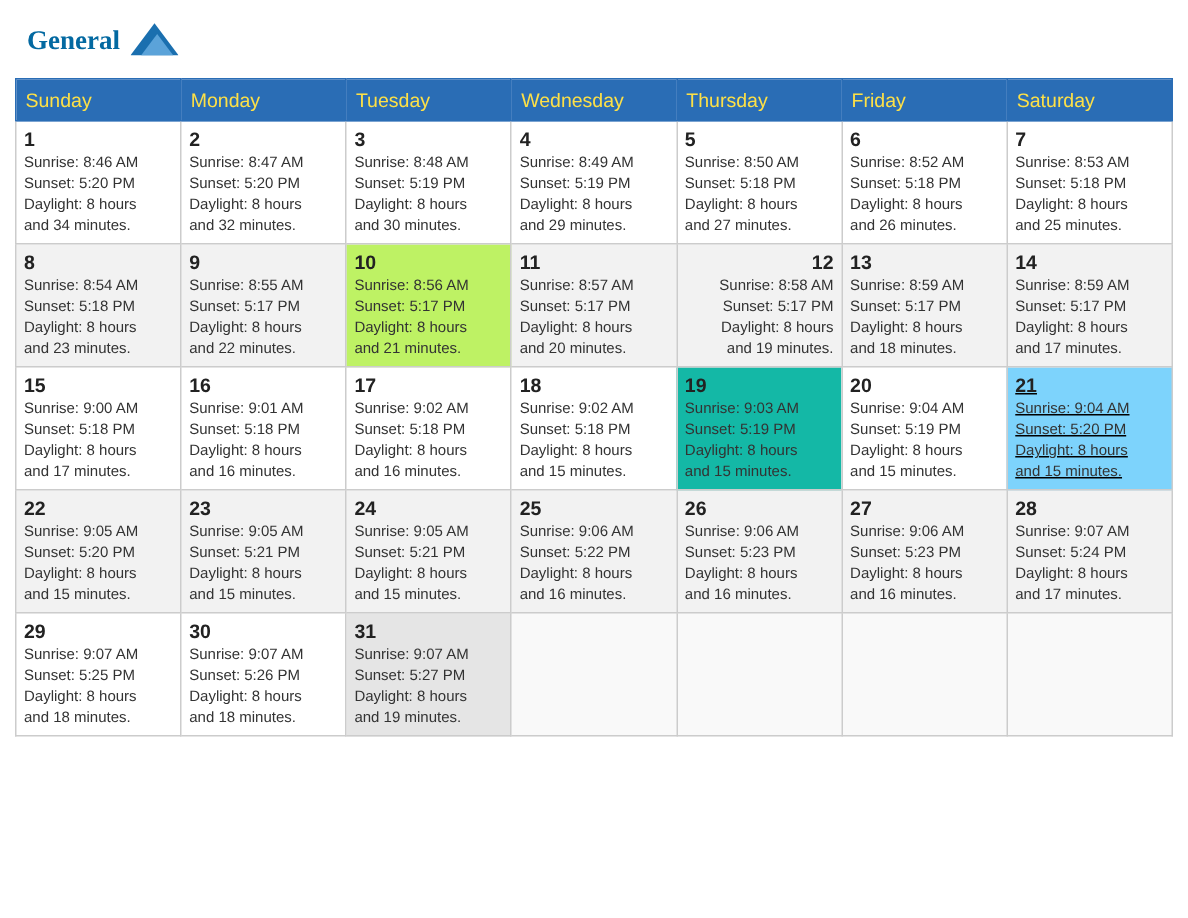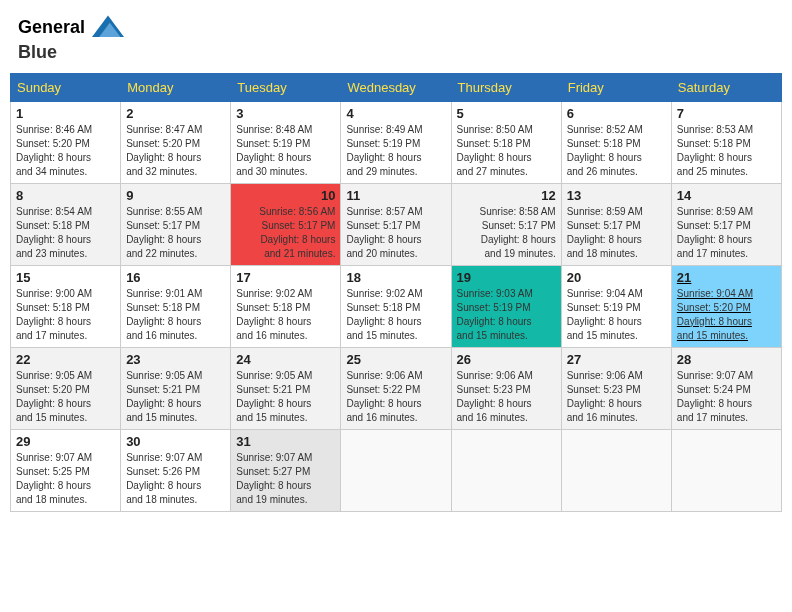--- a/index.html
+++ b/index.html
@@ -82,27 +82,26 @@
       background: #f9f9f9 !important;
     }
   </style>
 </head>
 <body>
 
 <div class="header">
   <div class="logo">
     <div>
       <div style="font-size:18px;font-weight:bold;color:#333;line-height:1.15;">
-        <span style="color:#000000;">General</span>
+        <span style="color:#0369a1;font-family:Liberation Serif, serif;">General</span>
         <svg class="logo-icon" viewBox="0 0 36 28" style="display:inline-block;vertical-align:middle;margin-left:2px;" width="32" height="24">
           <polygon points="0,24 18,0 36,24" fill="#1a6faf"></polygon>
           <polygon points="8,24 20,8 32,24" fill="#5ba3d9"></polygon>
         </svg>
       </div>
-      <div style="font-size:18px;font-weight:bold;color:#333;line-height:1.15;">Blue</div>
     </div>
   </div>
   <div class="title-block">
     <div class="month-year"></div>
     <div class="location"></div>
   </div>
 </div>
 
 <table class="calendar">
   <thead>
@@ -149,21 +148,21 @@
       </tr>
       <tr>
         <td style="background: rgb(242, 242, 242);">
         <span class="day-num">8</span>
         <div class="day-info">Sunrise: 8:54 AM<br>Sunset: 5:18 PM<br>Daylight: 8 hours<br>and 23 minutes.</div>
       </td>
         <td style="background: rgb(242, 242, 242);">
         <span class="day-num">9</span>
         <div class="day-info">Sunrise: 8:55 AM<br>Sunset: 5:17 PM<br>Daylight: 8 hours<br>and 22 minutes.</div>
       </td>
-        <td style="background: #ef4444; text-align: right;">
+        <td style="background: #bef264;">
         <span class="day-num">10</span>
         <div class="day-info">Sunrise: 8:56 AM<br>Sunset: 5:17 PM<br>Daylight: 8 hours<br>and 21 minutes.</div>
       </td>
         <td style="background: rgb(242, 242, 242);">
         <span class="day-num">11</span>
         <div class="day-info">Sunrise: 8:57 AM<br>Sunset: 5:17 PM<br>Daylight: 8 hours<br>and 20 minutes.</div>
       </td>
         <td style="background: rgb(242, 242, 242); text-align: right;">
         <span class="day-num">12</span>
         <div class="day-info">Sunrise: 8:58 AM<br>Sunset: 5:17 PM<br>Daylight: 8 hours<br>and 19 minutes.</div>

